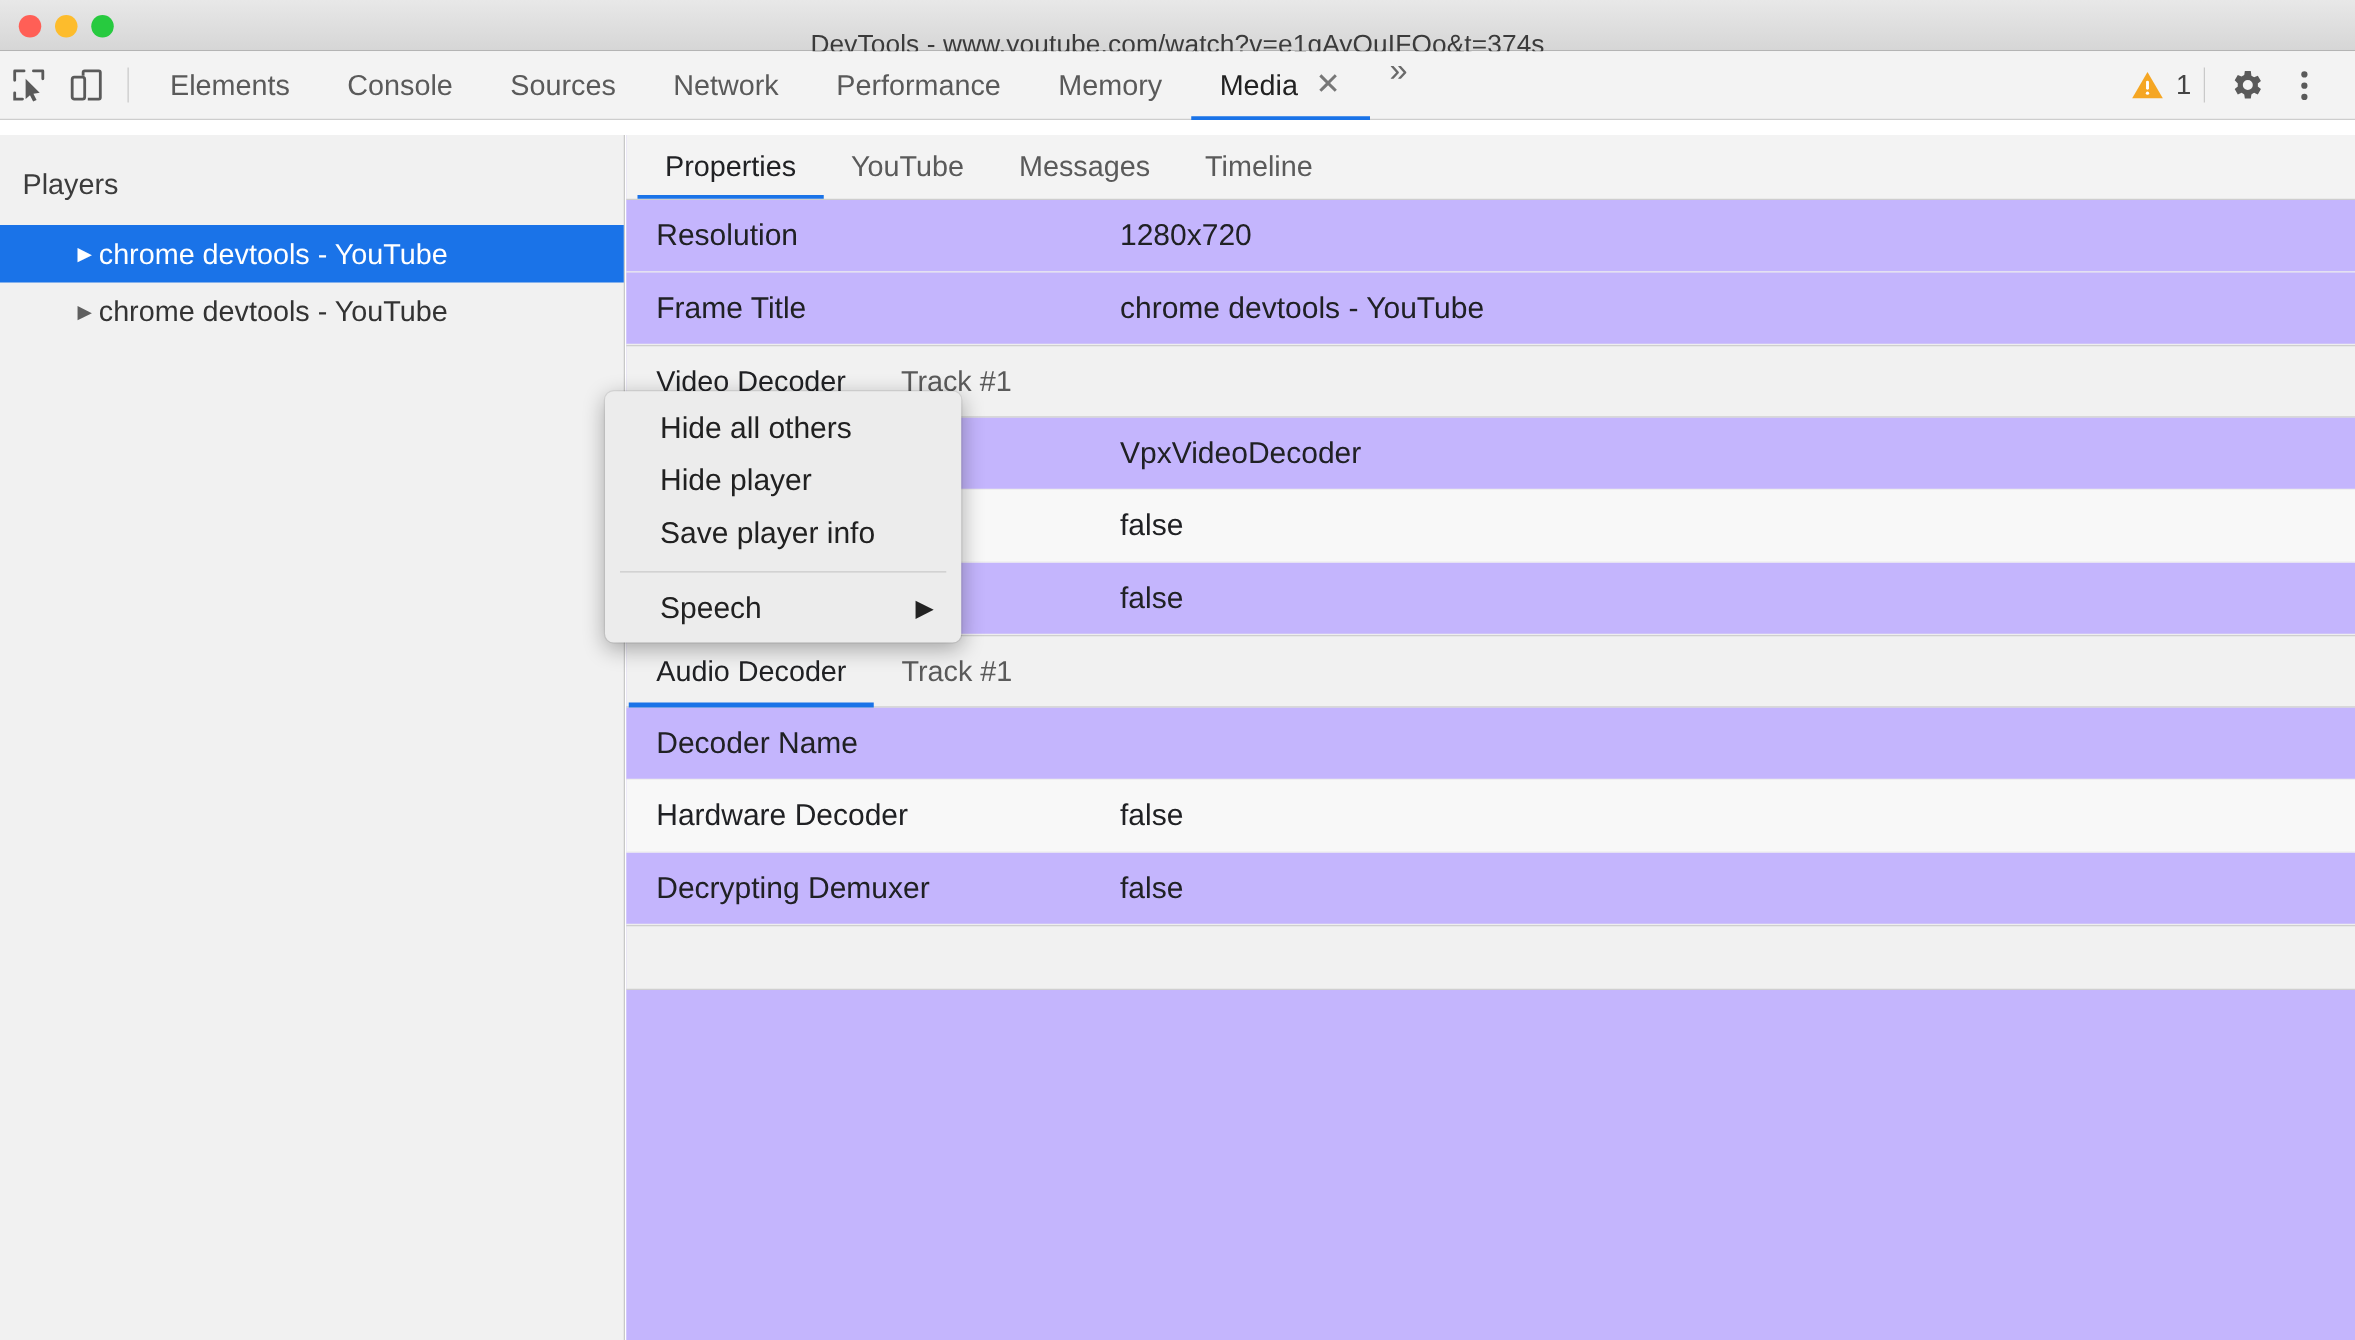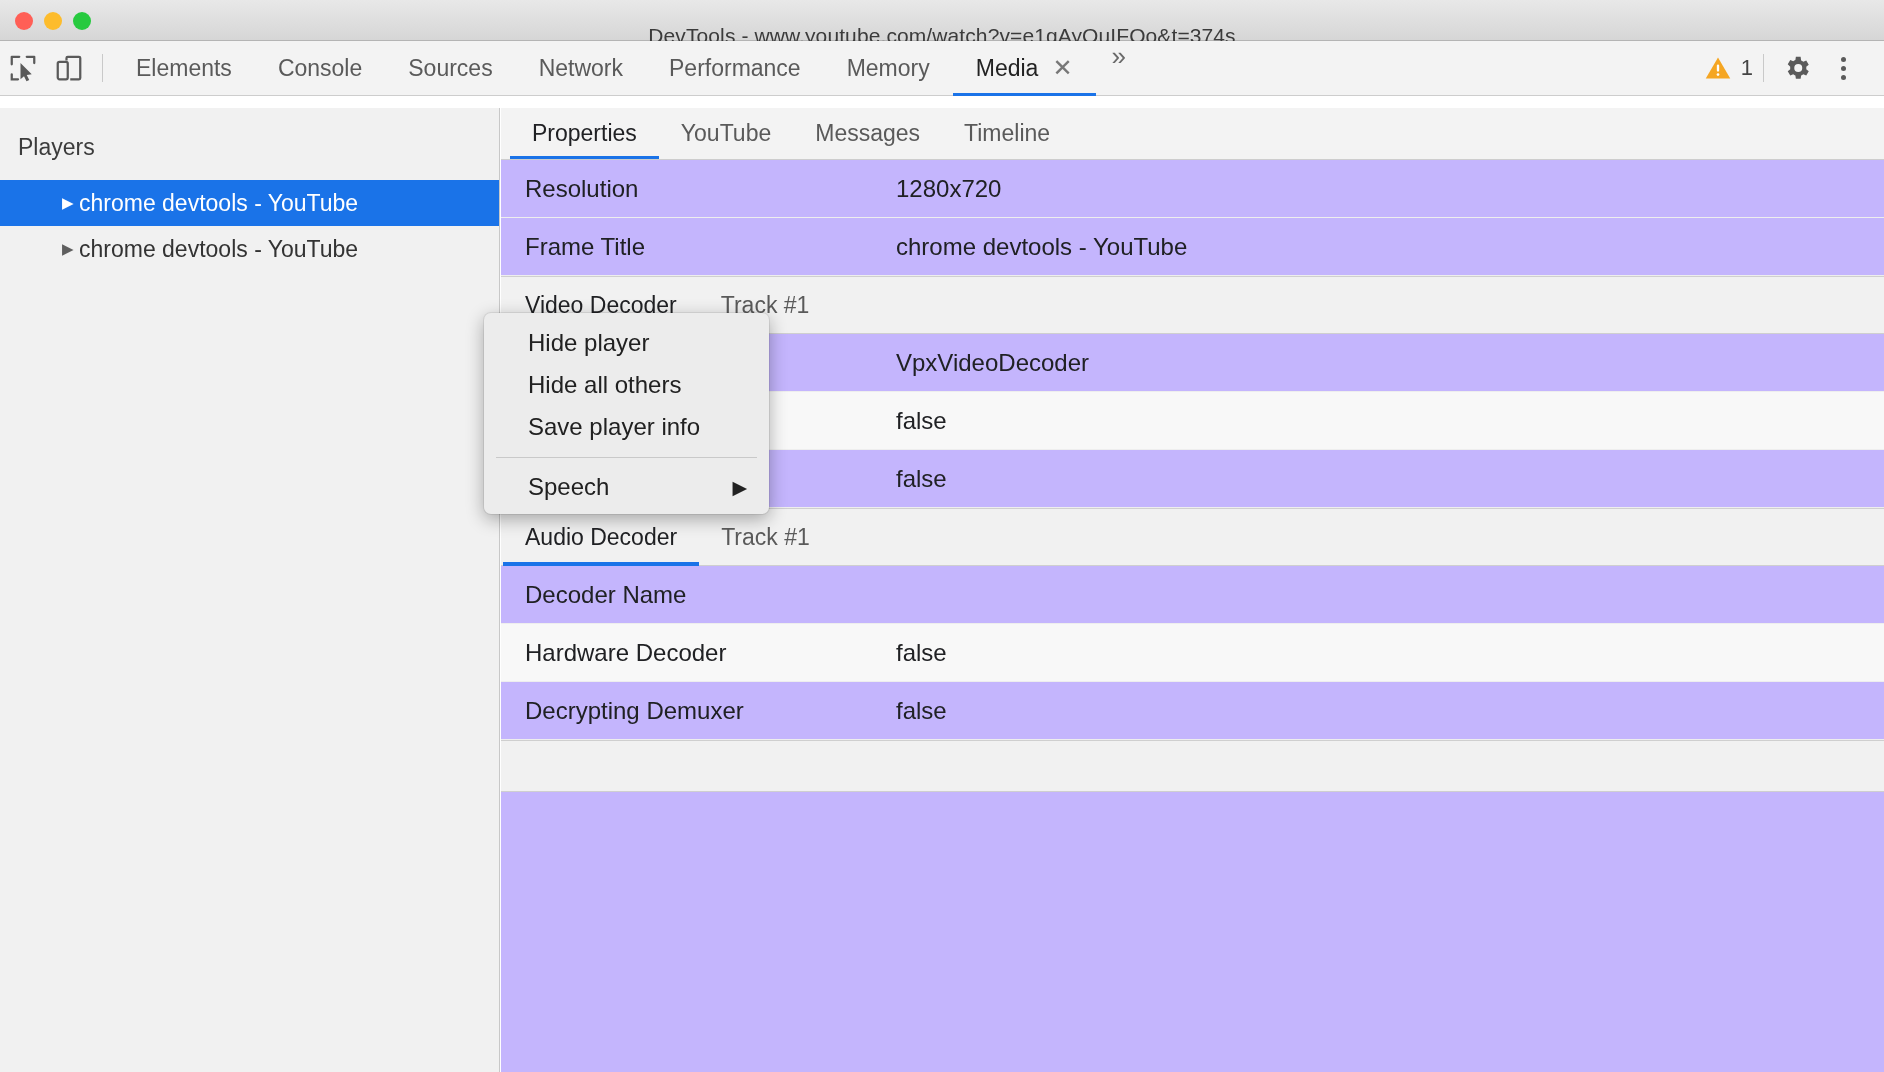--- a/index.html
+++ b/index.html
@@ -303,24 +303,24 @@
         <span class="pname">Decrypting Demuxer</span>
         <span class="pval">false</span>
       </div>
 
       <div class="section-head empty"></div>
     </div>
   </div>
 
   <div class="ctxmenu">
     <div class="ctxitem">
+      <span>Hide all others</span>
+    </div>
+    <div class="ctxitem">
       <span>Hide player</span>
-    </div>
-    <div class="ctxitem">
-      <span>Hide all others</span>
     </div>
     <div class="ctxitem">
       <span>Save player info</span>
     </div>
     <div class="ctxsep"></div>
     <div class="ctxitem">
       <span>Speech</span>
       <span class="submenu-arrow">▶</span>
     </div>
   </div>

